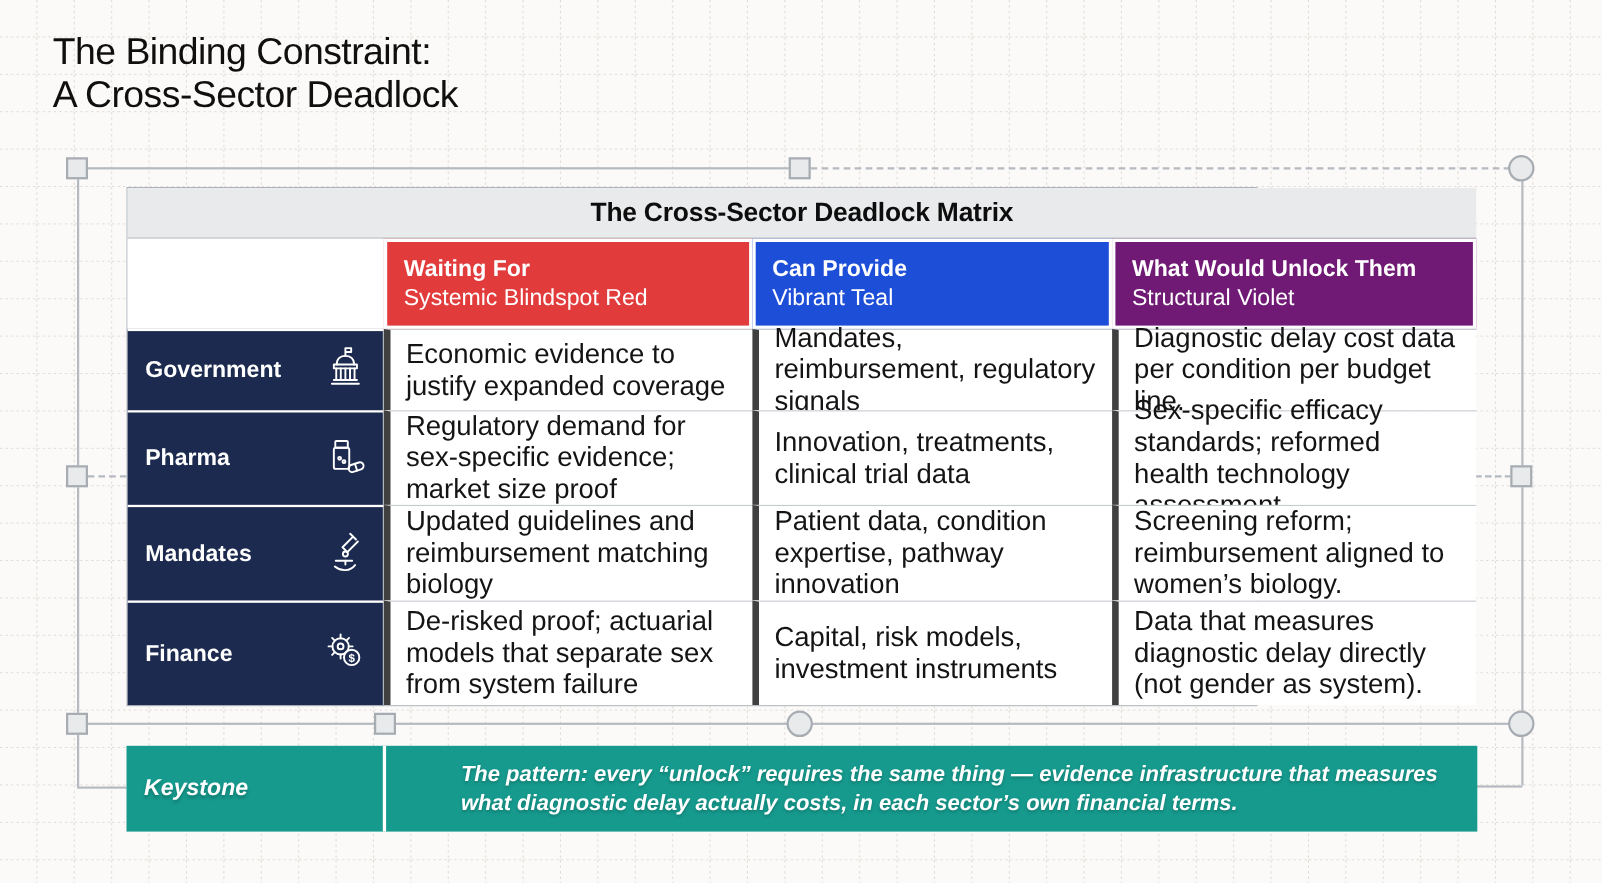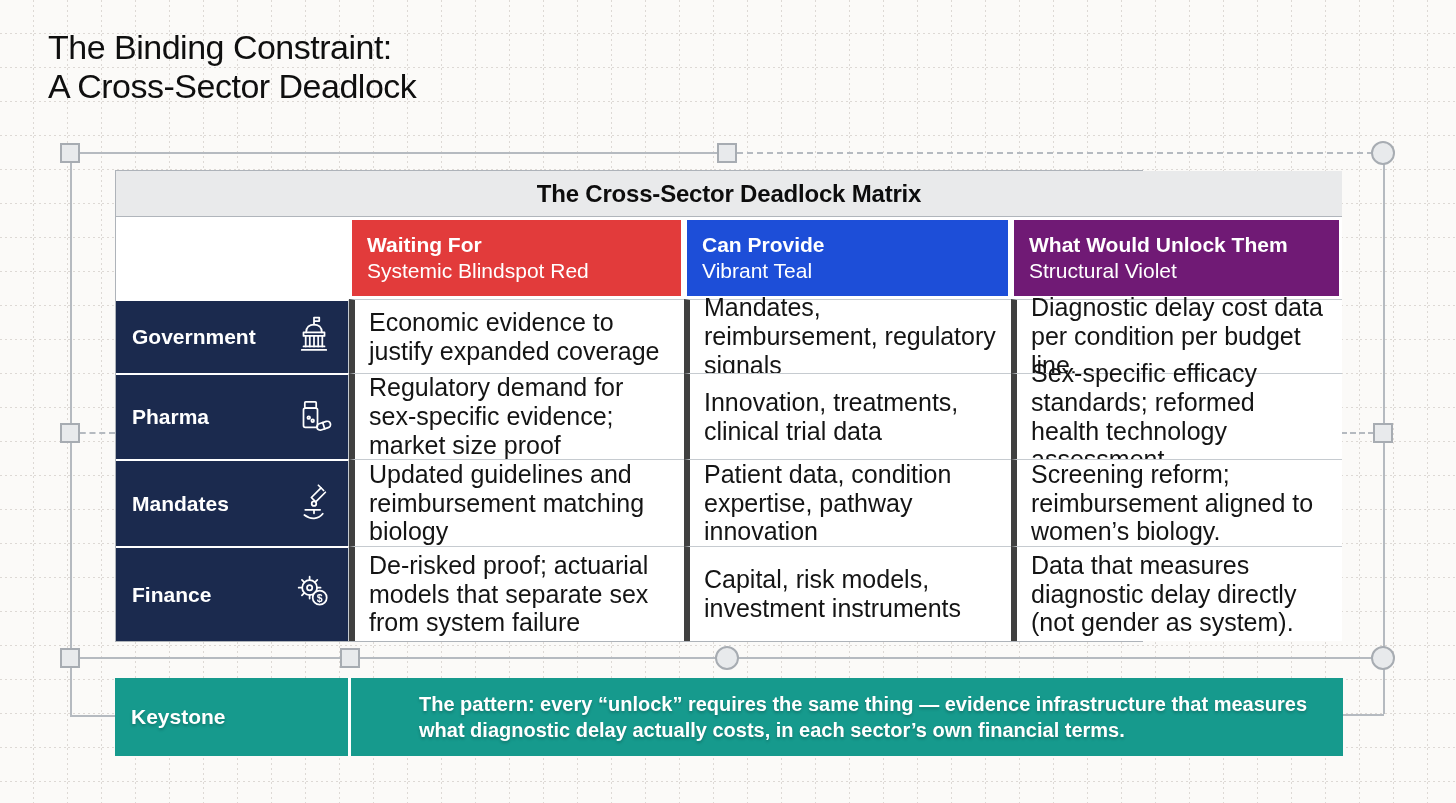--- a/index.html
+++ b/index.html
@@ -201,21 +201,21 @@
         <span>De-risked proof; actuarial models that separate sex from system failure</span>
       </div>
       <div class="cell">
         <span>Capital, risk models, investment instruments</span>
       </div>
       <div class="cell">
         <span>Data that measures diagnostic delay directly (not gender as system).</span>
       </div>
     </div>
 
-  <div class="keystone" id="keystone" style="background: rgb(22, 154, 141);">
+  <div class="keystone" id="keystone" style="background: rgb(22, 154, 141); font-style: italic;">
     <div class="k-label">Keystone</div>
     <div class="k-div"></div>
     <div class="k-text">The pattern: every “unlock” requires the same thing — evidence infrastructure that measures what diagnostic delay actually costs, in each sector’s own financial terms.</div>
   </div>
 
   <div class="handle" style="left:70px;  top:153px;"></div>
   <div class="handle" style="left:727px; top:153px;"></div>
   <div class="handle circle" style="left:1383px;top:153px;"></div>
   <div class="handle" style="left:70px;  top:433px;"></div>
   <div class="handle" style="left:1383px;top:433px;"></div>

